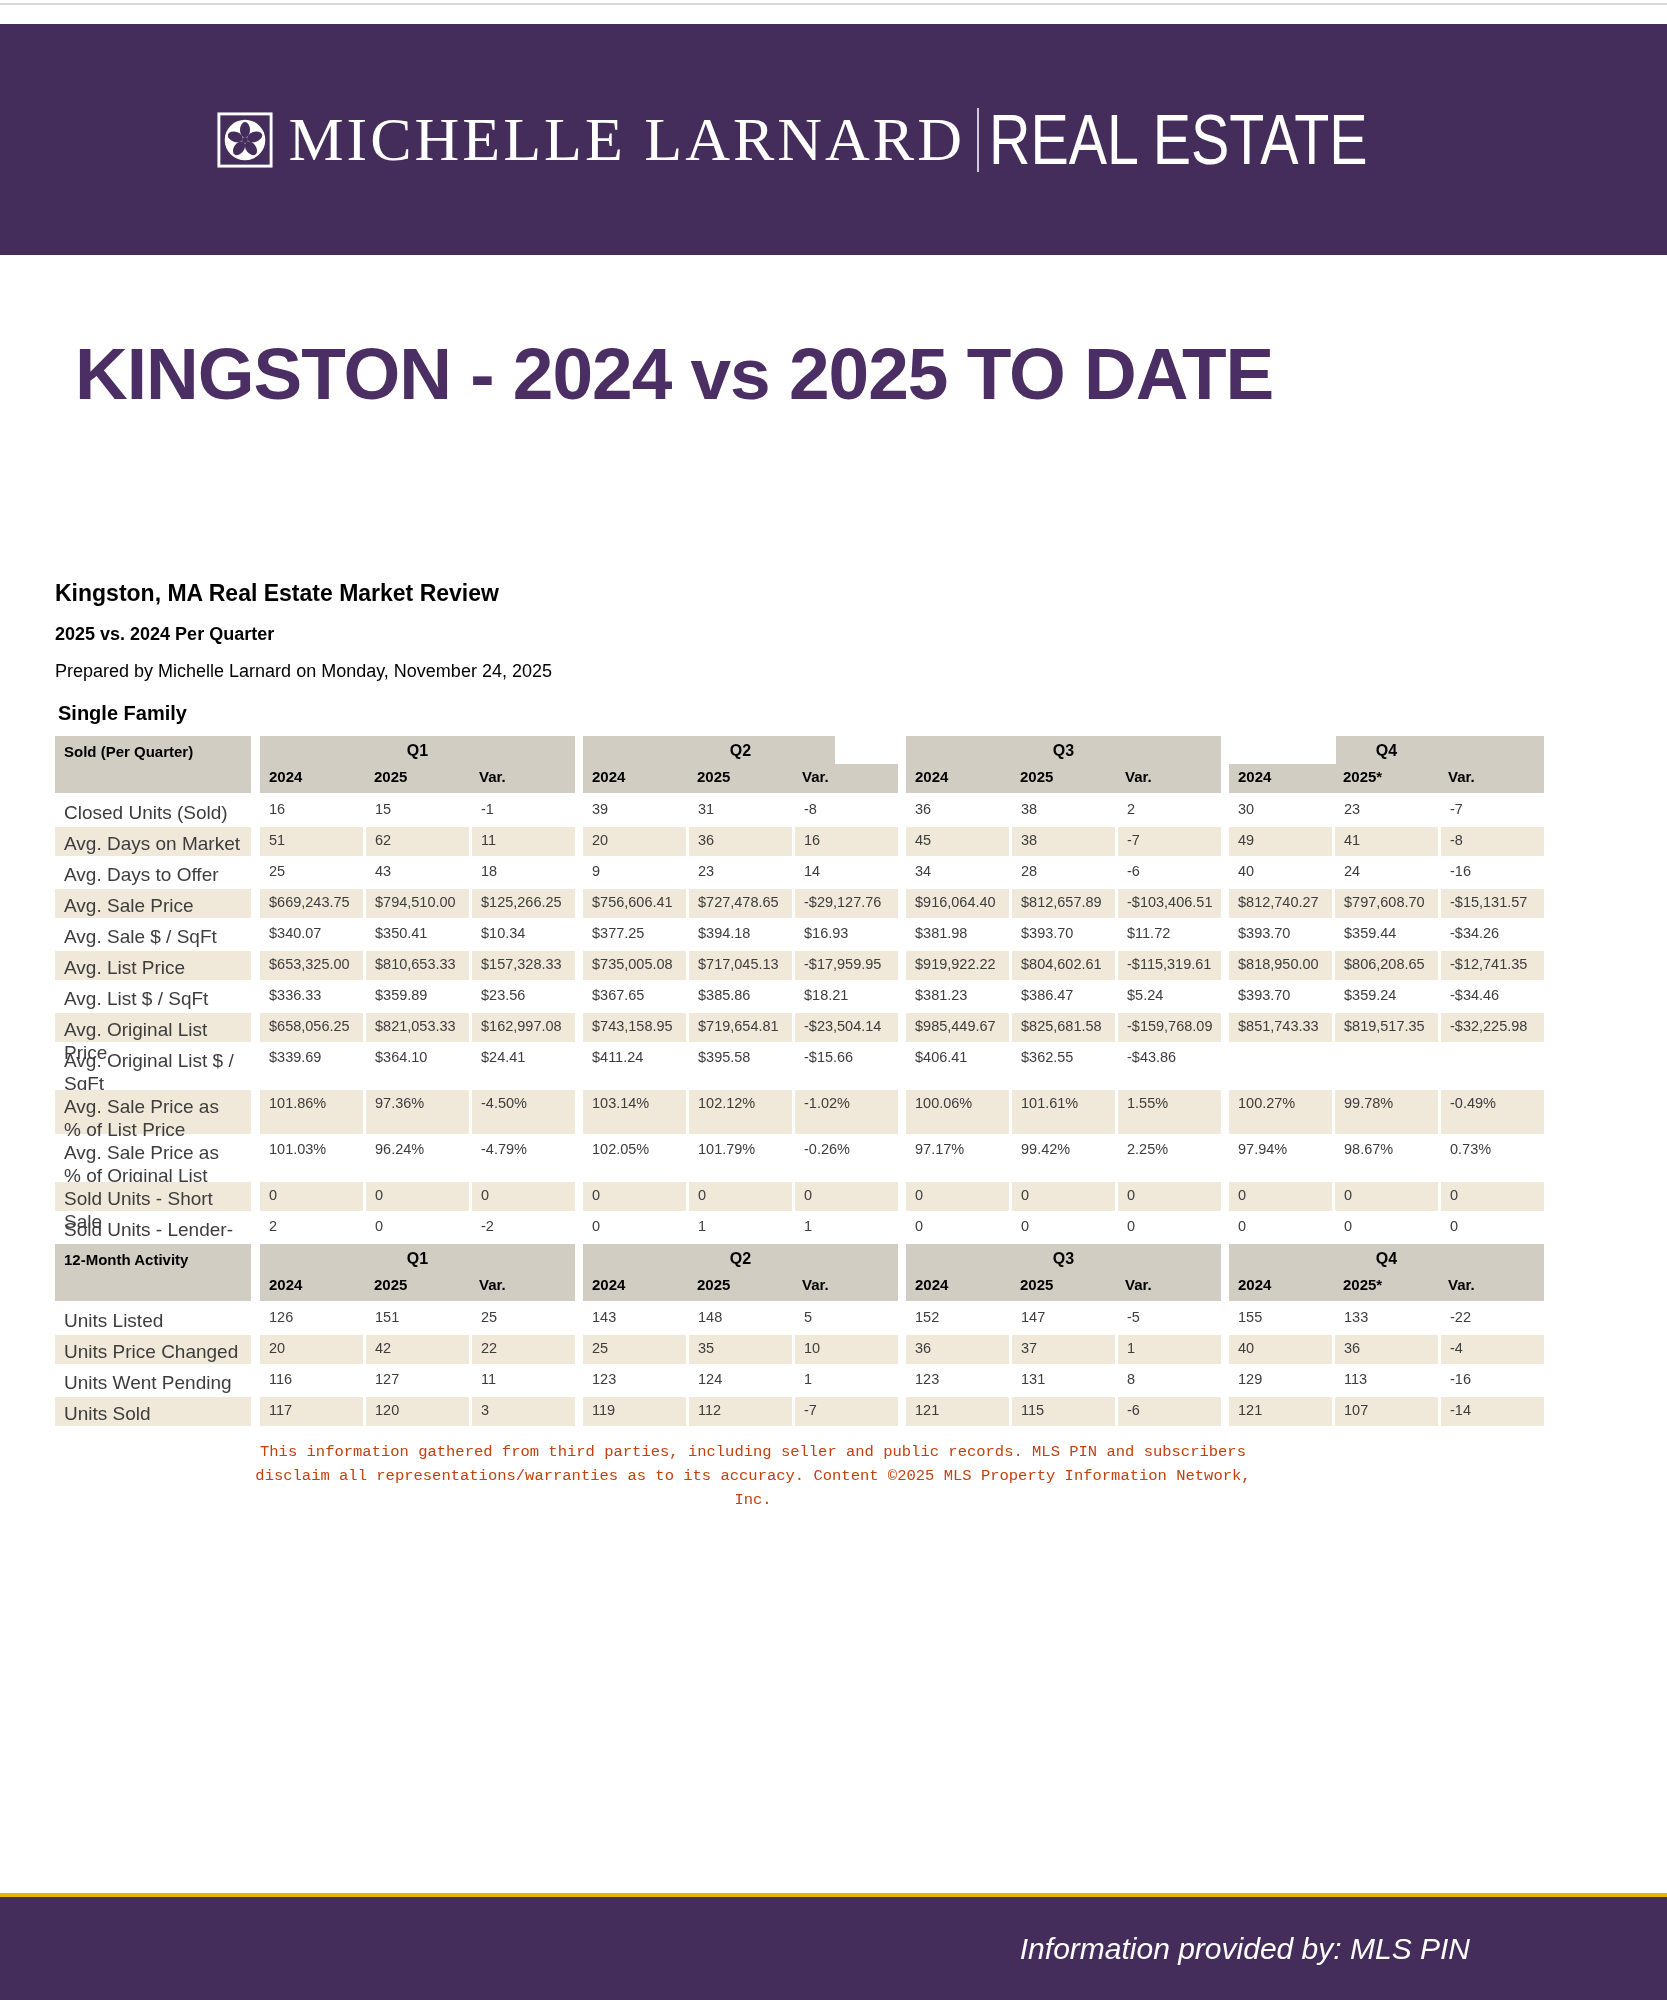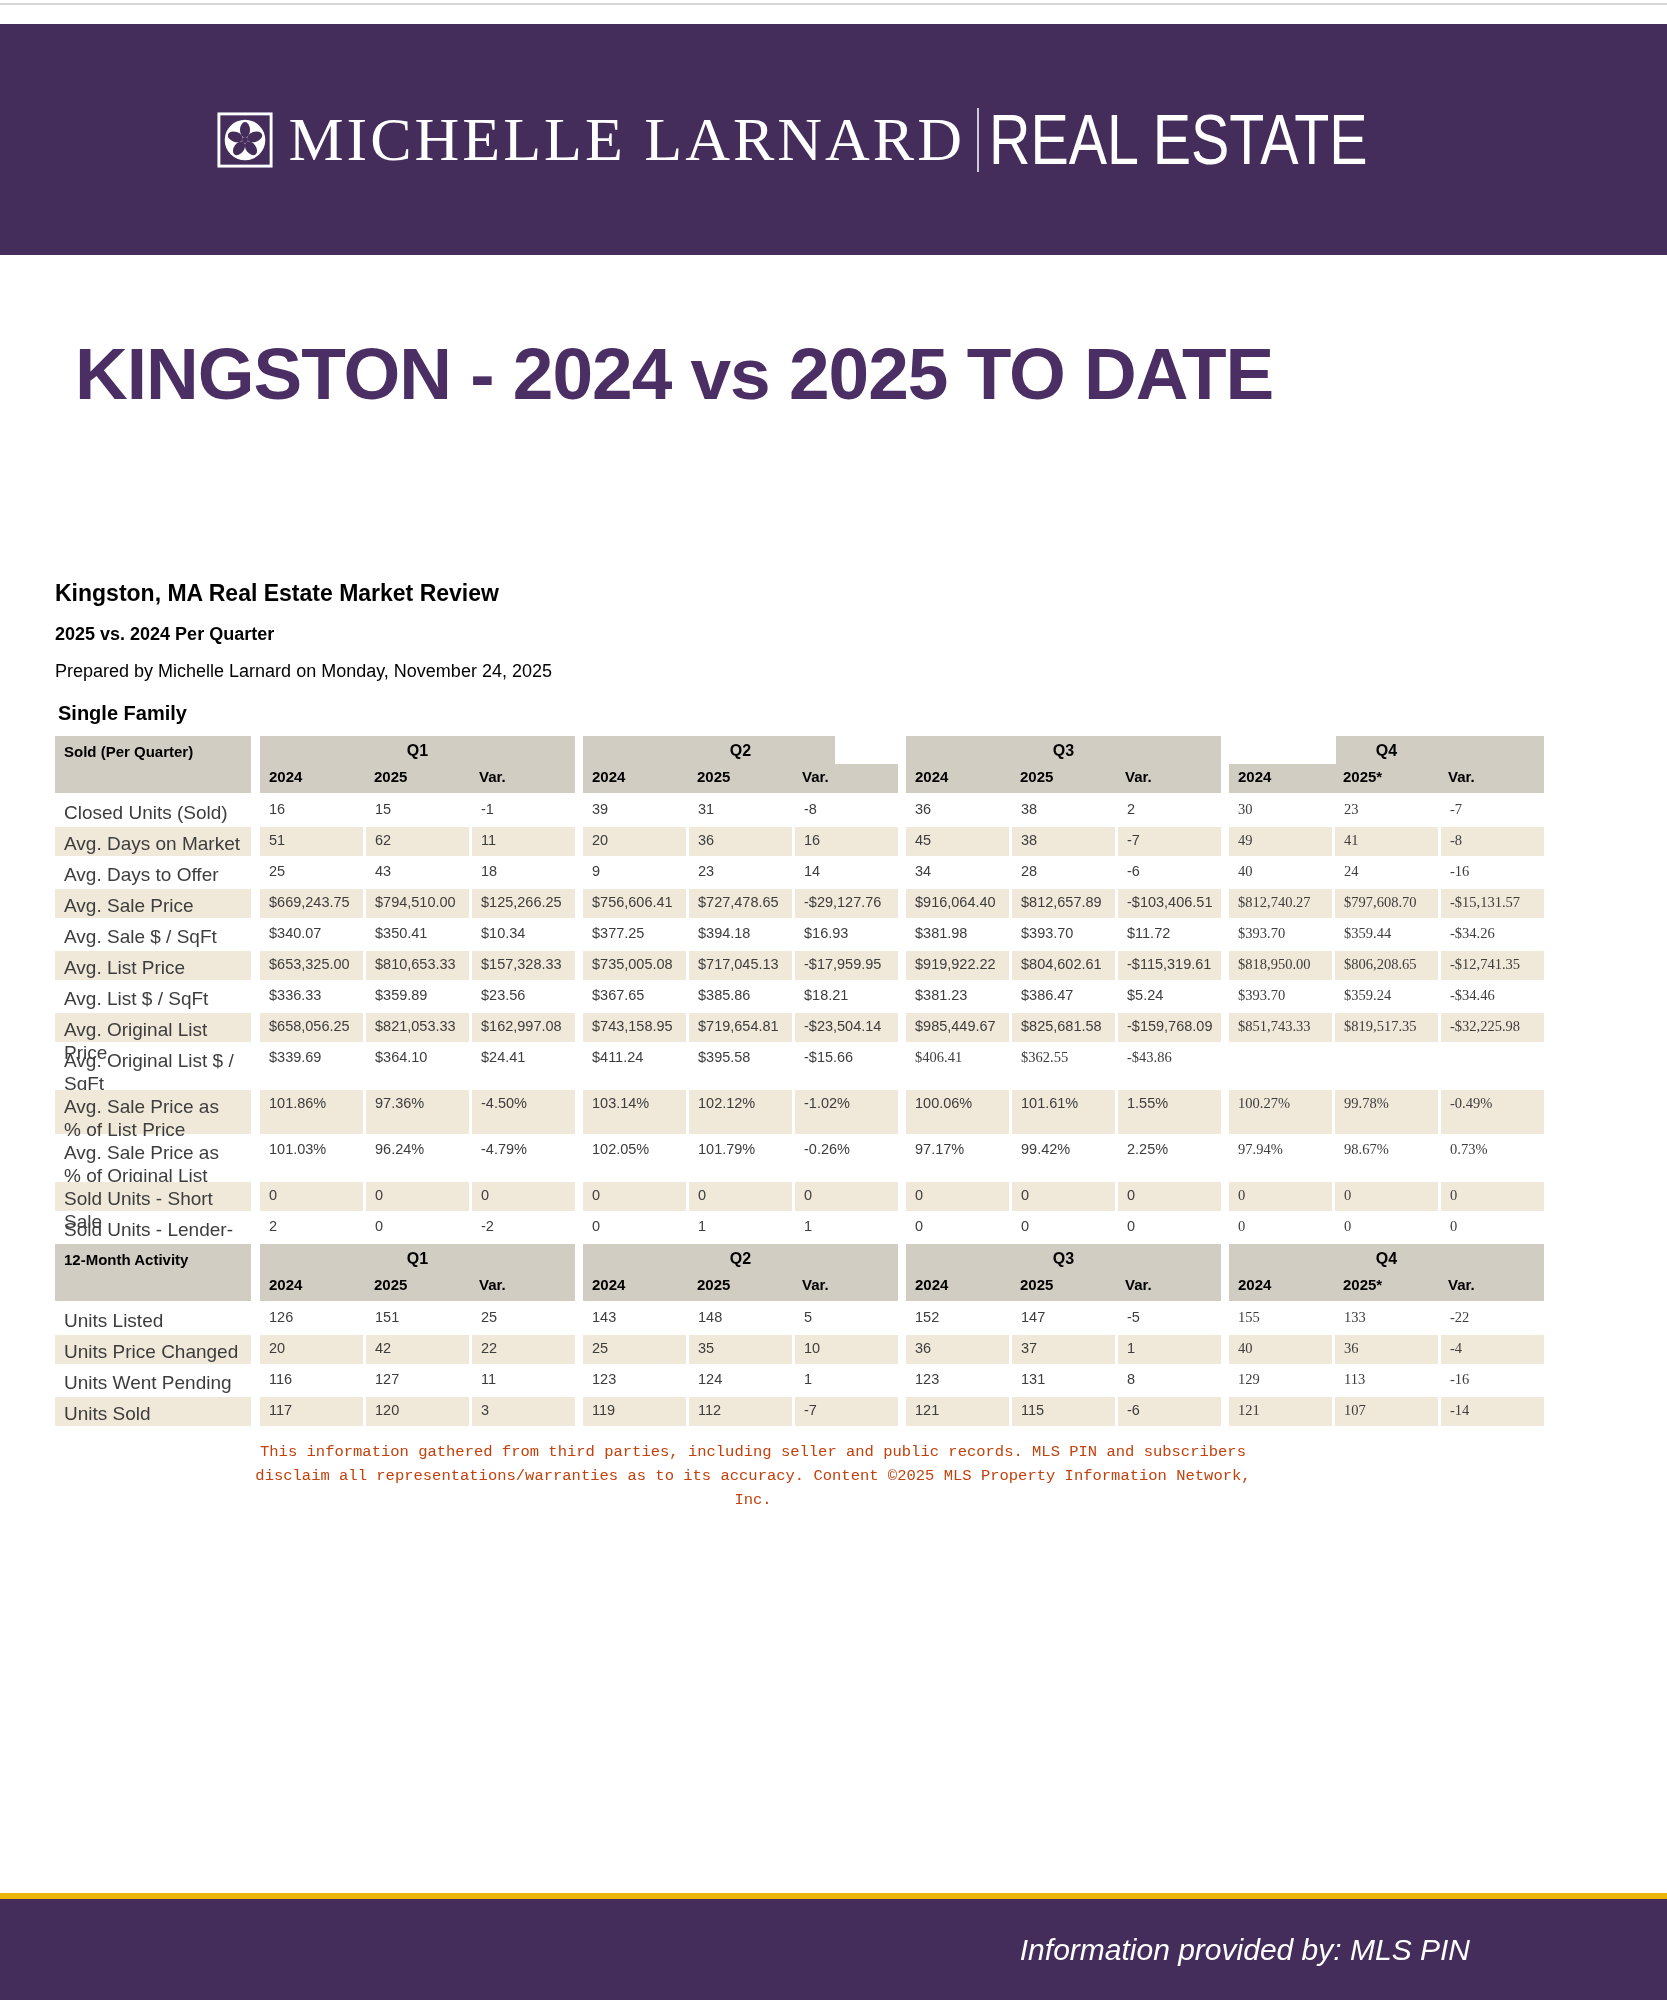--- a/index.html
+++ b/index.html
@@ -62,32 +62,32 @@
   
   #sold-table .qb1 .qlabel{background:linear-gradient(90deg,var(--hdr) 0 80%,#fff 80%);}
   #sold-table .qb3 .qlabel{background:linear-gradient(90deg,#fff 0 34%,var(--hdr) 34%);}
   .qrow{display:flex;height:29px;margin-bottom:2px;}
   .qrow.tall{height:44px;}
   .rlabel{
     width:196px;margin-right:9px;font-size:19px;color:var(--txt);
     padding:5px 10px 0 9px;line-height:1.22;
   }
   .qgroup{display:flex;gap:3px;width:315px;margin-right:8px;}
-  .qgroup:last-child{margin-right:0;font-family:Liberation Serif, serif;}
+  .qgroup:last-child{margin-right:0;}
   .cell{width:103px;font-size:14.5px;color:var(--txt);padding:5px 0 0 9px;}
   .qrow.beige .rlabel,.qrow.beige .cell{background:var(--beige);}
   
   .disclaimer{
     width:1010px;margin:14px 0 0 248px;text-align:center;
     font-family:Liberation Mono, monospace;
     font-size:15.5px;line-height:1.55;color:#c2410c;
   }
   .bottom-band{
     position:absolute;left:0;bottom:0;width:100%;height:107px;
-    background:var(--band-purple);border-top:6px solid #eab308;
+    background:var(--band-purple);border-top:4px solid #eab308;
     display:flex;align-items:center;justify-content:flex-end;
     padding-right:197px;
   }
   .provided-by{color:#fff;font-size:30px;font-style:italic;}
 </style>
 </head>
 <body>
 
 <div class="top-line"></div>
 

